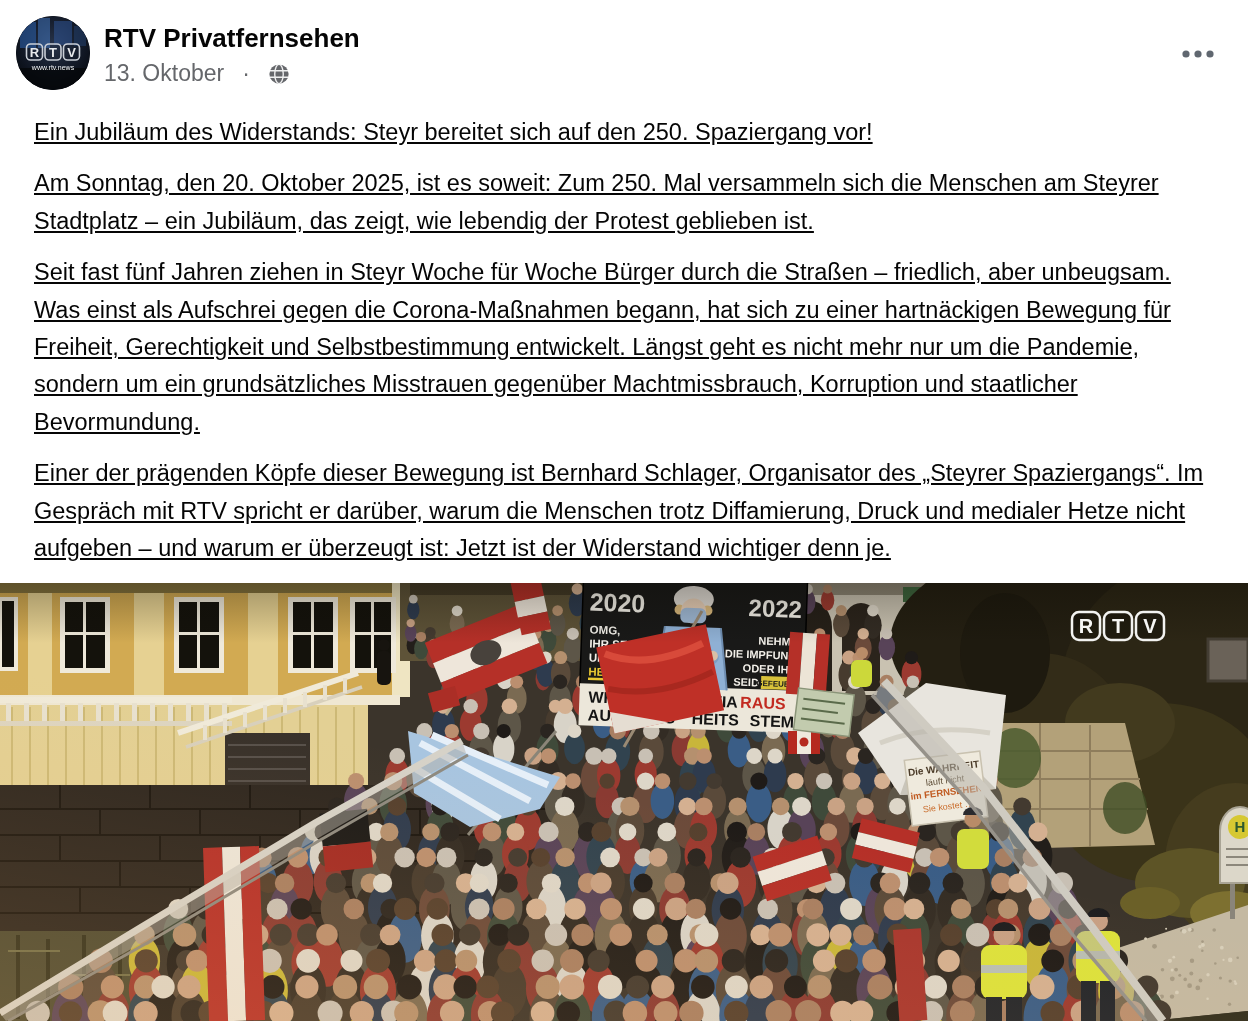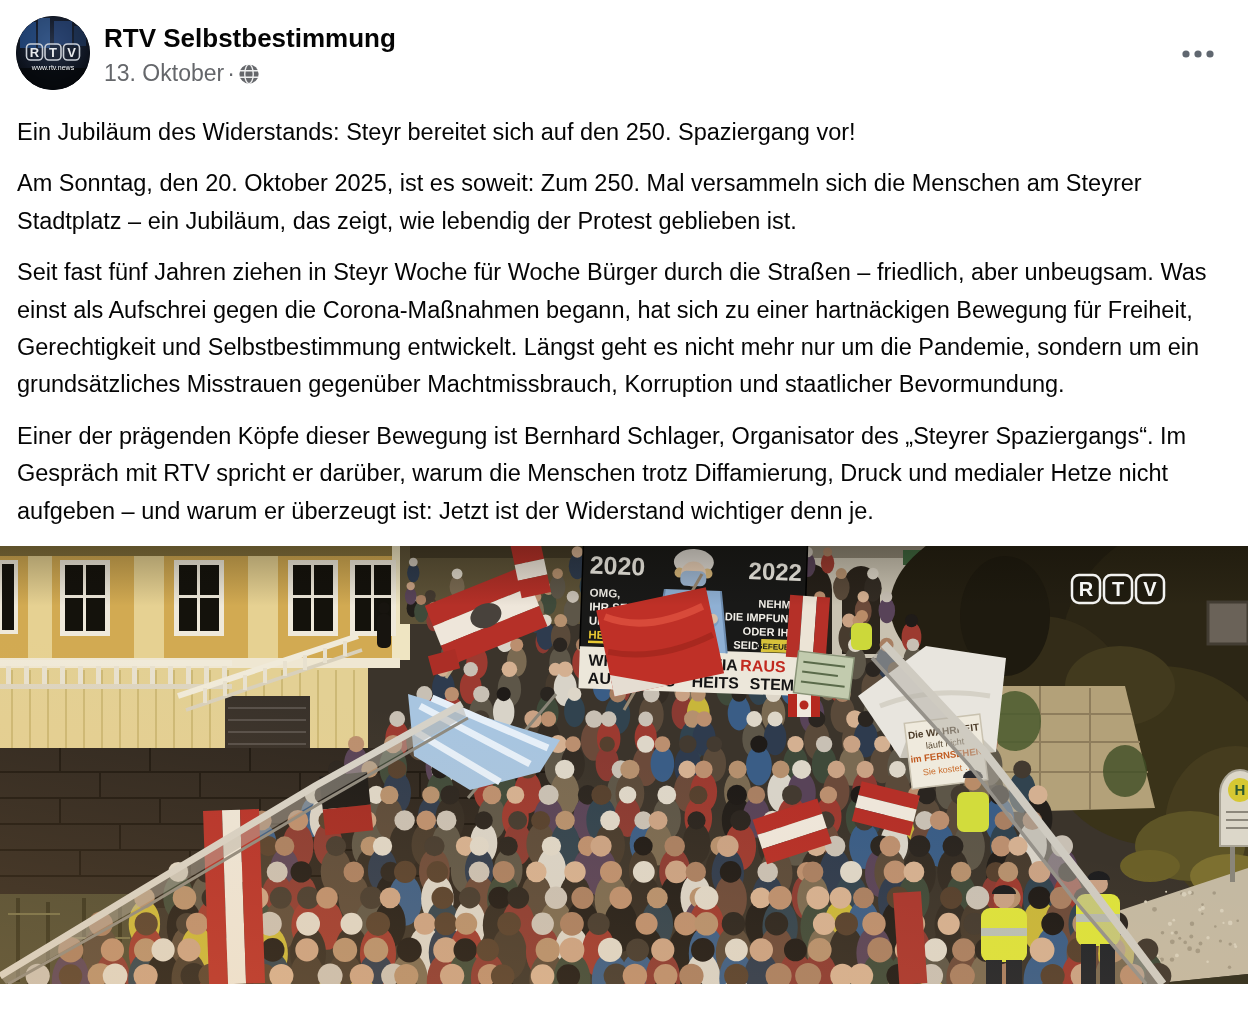--- a/index.html
+++ b/index.html
@@ -4,25 +4,25 @@
 <style>
   html,body{margin:0;padding:0;background:#fff;}
   body{width:1248px;height:1036px;overflow:hidden;font-family:"Liberation Sans",sans-serif;
        -webkit-font-smoothing:antialiased;}
   .post{position:relative;width:1248px;background:#fff;}
   .post-header{position:relative;height:106px;}
   .avatar{position:absolute;left:16px;top:16px;width:74px;height:74px;border-radius:50%;
           overflow:hidden;cursor:pointer;background:#0a0d14;}
   .header-text{position:absolute;left:104px;top:22px;}
   .author{font-size:26px;font-weight:700;color:#050505;line-height:32px;cursor:pointer;}
-  .meta{display:flex;align-items:center;gap:3px;margin-top:6px;font-size:23px;color:#65676b;}
+  .meta{display:flex;align-items:center;gap:18px;margin-top:6px;font-size:23px;color:#65676b;}
   .meta .ts{cursor:pointer;}
   .more-btn{position:absolute;right:30px;top:40px;width:40px;height:28px;display:flex;
             align-items:center;justify-content:center;cursor:pointer;border-radius:50%;}
-  .post-text{padding:8px 28px 0 17px;font-size:23.5px;line-height:37.4px;color:#050505;}
+  .post-text{padding:8px 28px 0 34px;font-size:23.5px;line-height:37.4px;color:#050505;text-decoration:underline;}
   .post-text p{margin:0 0 14px 0;}
   .post-photo{margin:16px 0 0 0;width:1248px;height:438px;overflow:hidden;cursor:pointer;
               background:#3b342b;}
   .post-photo svg{display:block;}
   svg text{font-family:"Liberation Sans",sans-serif;}
 </style>
 </head>
 <body>
 
 <div class="post">
@@ -53,21 +53,21 @@
             <rect x="47.5" y="28" width="16" height="16" rx="4"></rect>
           </g>
           <text x="18.5" y="40.5" text-anchor="middle" font-size="13" font-weight="bold" fill="#e8eaec">R</text>
           <text x="37" y="40.5" text-anchor="middle" font-size="13" font-weight="bold" fill="#e8eaec">T</text>
           <text x="55.5" y="40.5" text-anchor="middle" font-size="13" font-weight="bold" fill="#e8eaec">V</text>
           <text x="37" y="54" text-anchor="middle" font-size="7" fill="#f2f4f6">www.rtv.news</text>
         </g>
       </svg>
     </div>
     <div class="header-text">
-      <div class="author">RTV Selbstbestimmung</div>
+      <div class="author">RTV Privatfernsehen</div>
       <div class="meta">
         <span class="ts">13. Oktober</span>
         <span>·</span>
         <svg width="22" height="22" viewBox="0 0 16 16">
           <circle cx="8" cy="8" r="7" fill="#65676b"></circle>
           <g stroke="#ffffff" stroke-width="1" fill="none" opacity="0.9">
             <ellipse cx="8" cy="8" rx="3.1" ry="7"></ellipse>
             <path d="M1.4 5.6 H14.6 M1.4 10.4 H14.6"></path>
           </g>
         </svg>

